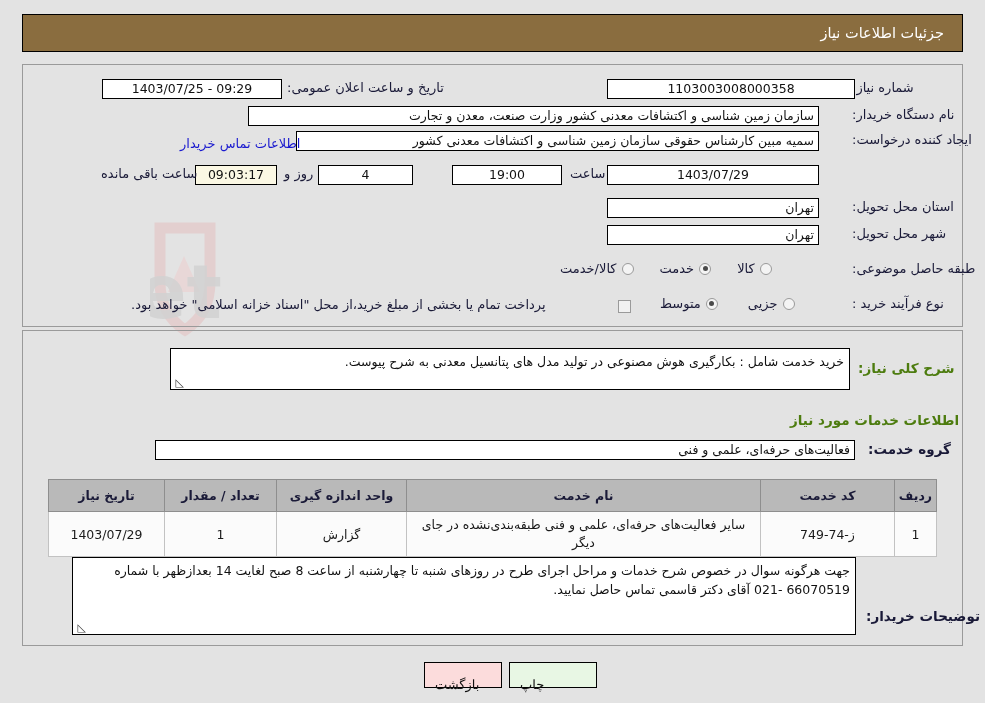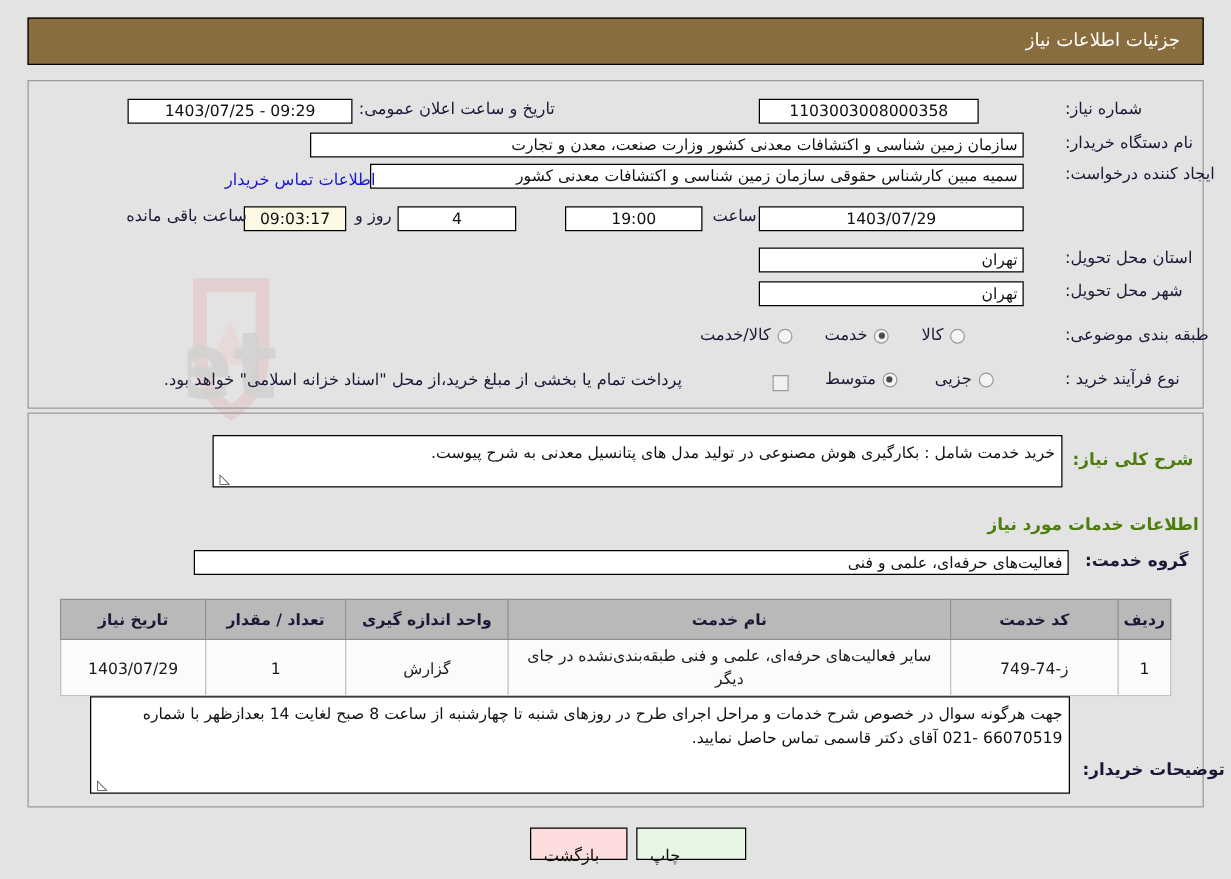--- a/index.html
+++ b/index.html
@@ -244,21 +244,21 @@
     <span class="title">جزئیات اطلاعات نیاز</span>
   </div>
 
   <div class="panel" id="panel-top"></div>
 
   <div class="panel" id="panel-mid"></div>
 
   <div class="frow" style="left:852px; top:80px;">
     <span class="lbl">شماره نیاز:</span>
   </div>
-  <div class="fld center" style="position:absolute; left:607px; top:79px; width:176px; z-index:4;">1103003008000358</div>
+  <div class="fld center" style="position:absolute; left:607px; top:79px; width:248px; z-index:4;">1103003008000358</div>
 
   <div class="frow" style="left:287px; top:80px;">
     <span class="lbl">تاریخ و ساعت اعلان عمومی:</span>
   </div>
   <div class="fld center" style="position:absolute; left:102px; top:79px; width:180px; z-index:4;">09:29 - 1403/07/25</div>
 
   <div class="frow" style="left:852px; top:107px;">
     <span class="lbl">نام دستگاه خریدار:</span>
   </div>
   <div class="fld right" style="position:absolute; left:248px; top:106px; width:571px; z-index:4;">سازمان زمین شناسی و اکتشافات معدنی کشور وزارت صنعت، معدن و تجارت</div>
@@ -289,21 +289,21 @@
     <span class="lbl">استان محل تحویل:</span>
   </div>
   <div class="fld right" style="position:absolute; left:607px; top:198px; width:212px; z-index:4;">تهران</div>
 
   <div class="frow" style="left:852px; top:226px;">
     <span class="lbl">شهر محل تحویل:</span>
   </div>
   <div class="fld right" style="position:absolute; left:607px; top:225px; width:212px; z-index:4;">تهران</div>
 
   <div class="frow" style="left:852px; top:261px;">
-    <span class="lbl">طبقه بندی موضوعی:</span>
+    <span class="lbl">طبقه حاصل موضوعی:</span>
   </div>
   <div style="position:absolute; left:560px; top:261px; z-index:4; display:flex; align-items:center; gap:26px; flex-direction:row;">
     <span class="radio-group">
       <span class="radio"></span>
       <span class="rlabel">کالا</span>
     </span>
     <span class="radio-group">
       <span class="radio on"></span>
       <span class="rlabel">خدمت</span>
     </span>

